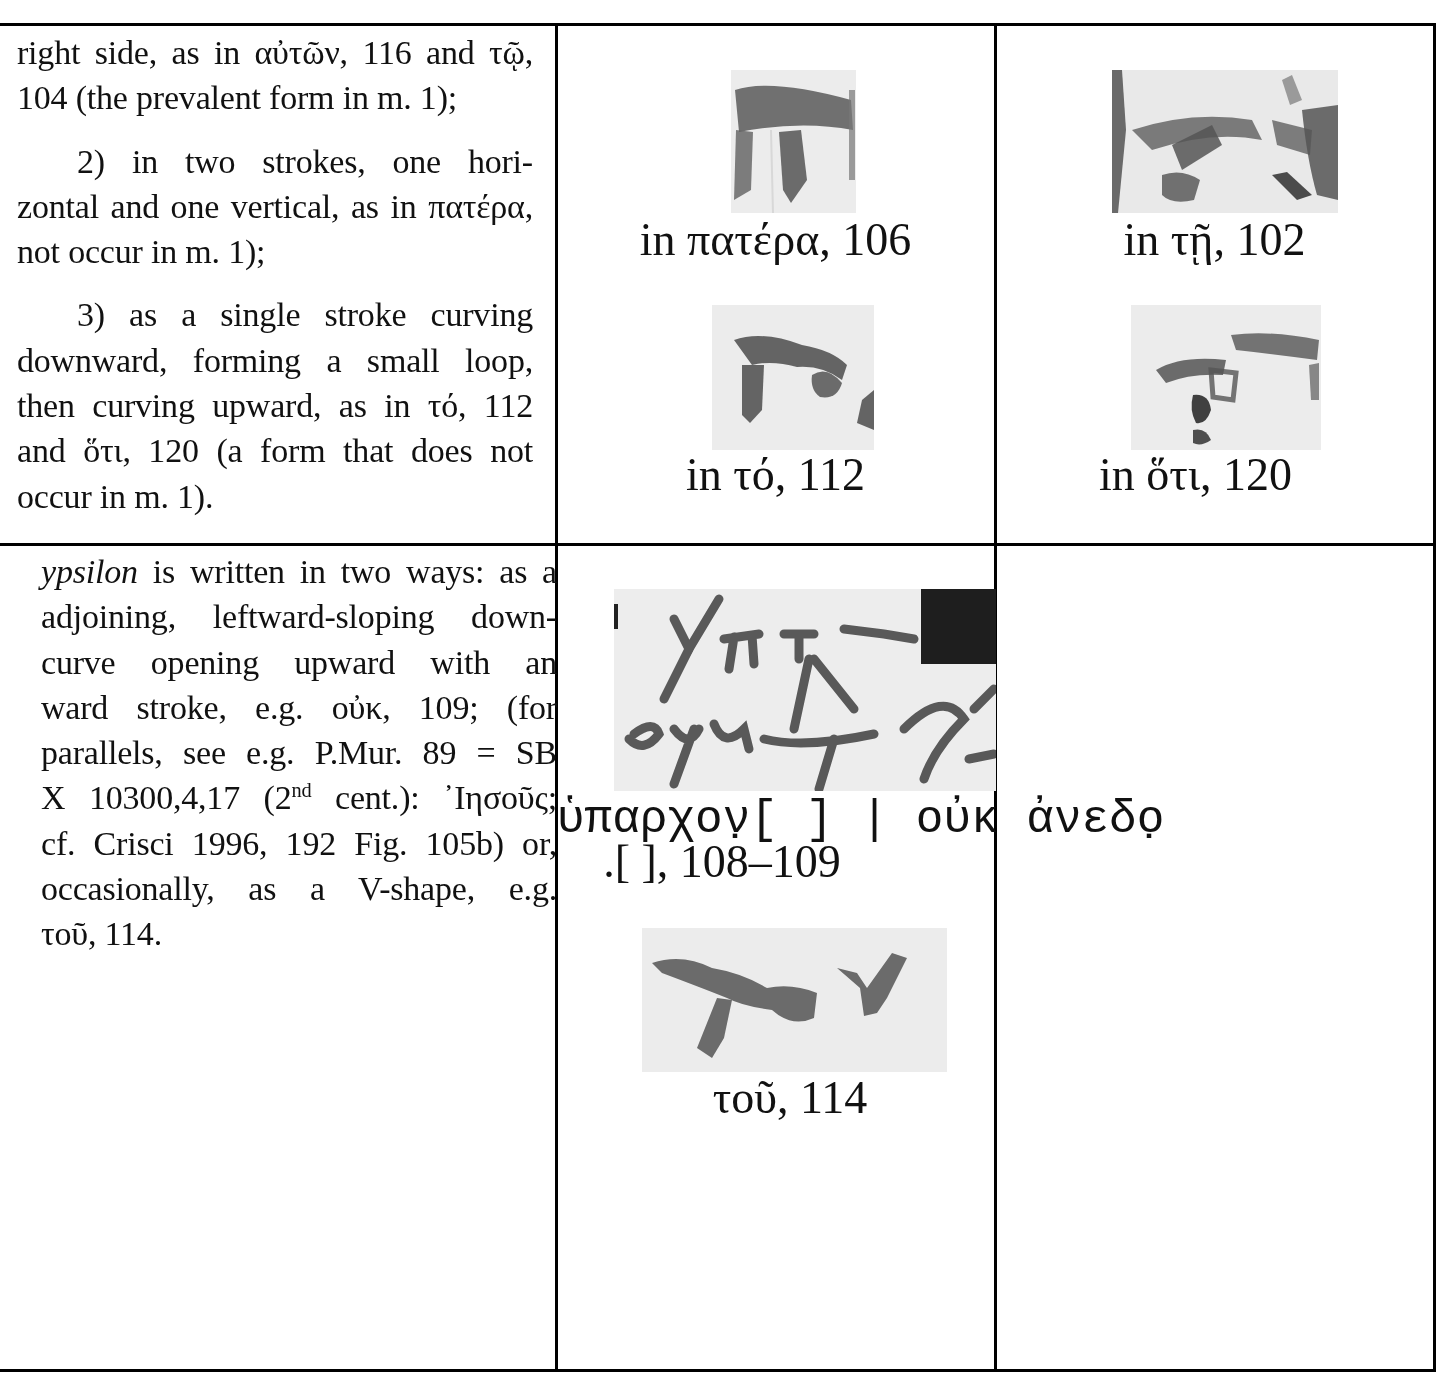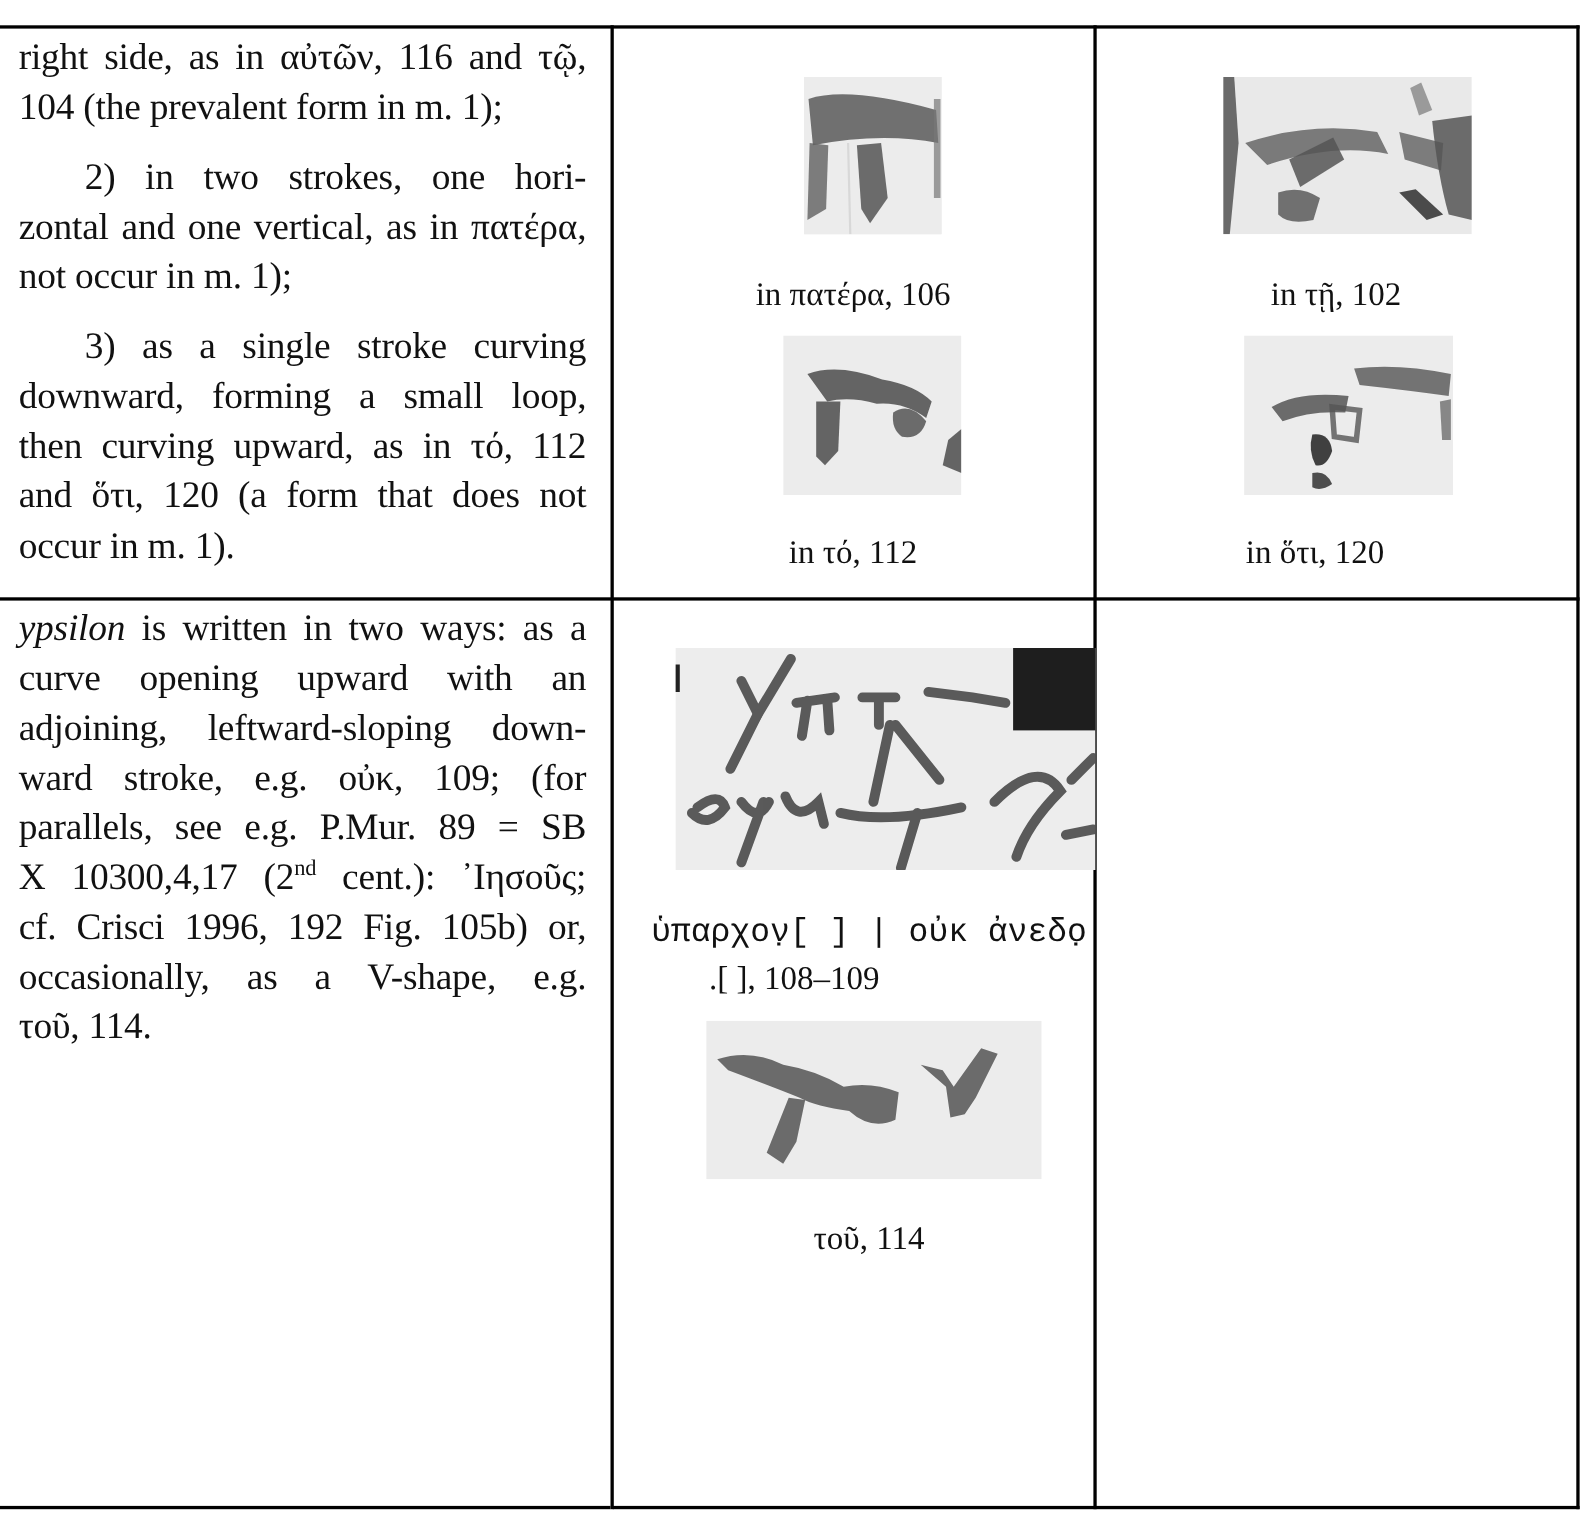--- a/index.html
+++ b/index.html
@@ -51,25 +51,24 @@
       text-indent: 60px;
       margin-top: 18px;
     }
     .cell-text .justify-full {
       text-align-last: justify;
     }
     em { font-style: italic; }
     sup { font-size: 60%; vertical-align: super; line-height: 0; }
     .caption {
       position: absolute;
-      font-size: 30px;
+      font-size: 46px;
       line-height: 40px;
       text-align: center;
       white-space: nowrap;
-      margin-top: 28px;
     }
     svg { display: block; }
   </style>
 </head>
 <body>
 
 <div class="page">
 
   <div class="hline" style="left:0; top:23px; width:1436px;"></div>
   <div class="hline" style="left:0; top:543px; width:1436px;"></div>
@@ -136,24 +135,24 @@
       <path d="M100 30 Q140 25 188 35 L186 55 Q150 50 105 45 Z" fill="#5e5e5e" opacity="0.85"></path>
       <path d="M25 65 Q50 50 95 55 L92 70 Q60 68 35 78 Z" fill="#555" opacity="0.85"></path>
       <path d="M80 65 L105 68 L102 95 L82 92 Z" fill="none" stroke="#555" stroke-width="5" opacity="0.8"></path>
       <path d="M62 90 Q78 88 80 105 Q75 120 65 118 Q58 105 62 90 Z" fill="#2e2e2e" opacity="0.9"></path>
       <path d="M62 125 Q75 122 80 135 Q70 142 62 138 Z" fill="#333" opacity="0.85"></path>
       <path d="M178 60 L188 58 L188 95 L180 95 Z" fill="#666" opacity="0.75"></path>
     </svg>
   </div>
   <div class="caption" style="left:977px; width:437px; top:455px;">in ὅτι, 120</div>
 
-  <div class="cell-text" style="top:549px;">
+  <div class="cell-text" style="top:549px;margin-left:24px;">
     <p class="justify-full"><em>ypsilon</em><span> is written in two ways: as a</span></p>
+    <p class="justify-full">adjoining, leftward-sloping down-</p>
     <p class="justify-full">curve opening upward with an</p>
-    <p class="justify-full">adjoining, leftward-sloping down-</p>
     <p class="justify-full">ward stroke, e.g. οὐκ, 109; (for</p>
     <p class="justify-full">parallels, see e.g. P.Mur. 89 = SB</p>
     <p class="justify-full"><span>X 10300,4,17 (2</span><sup>nd</sup><span> cent.): ᾿Ιησοῦς;</span></p>
     <p class="justify-full">cf. Crisci 1996, 192 Fig. 105b) or,</p>
     <p class="justify-full">occasionally, as a V-shape, e.g.</p>
     <p>τοῦ, 114.</p>
   </div>
 
   <div class="img" style="position:absolute; left:614px; top:589px; width:382px; height:202px;">
     <svg width="382" height="202" viewBox="0 0 382 202">

